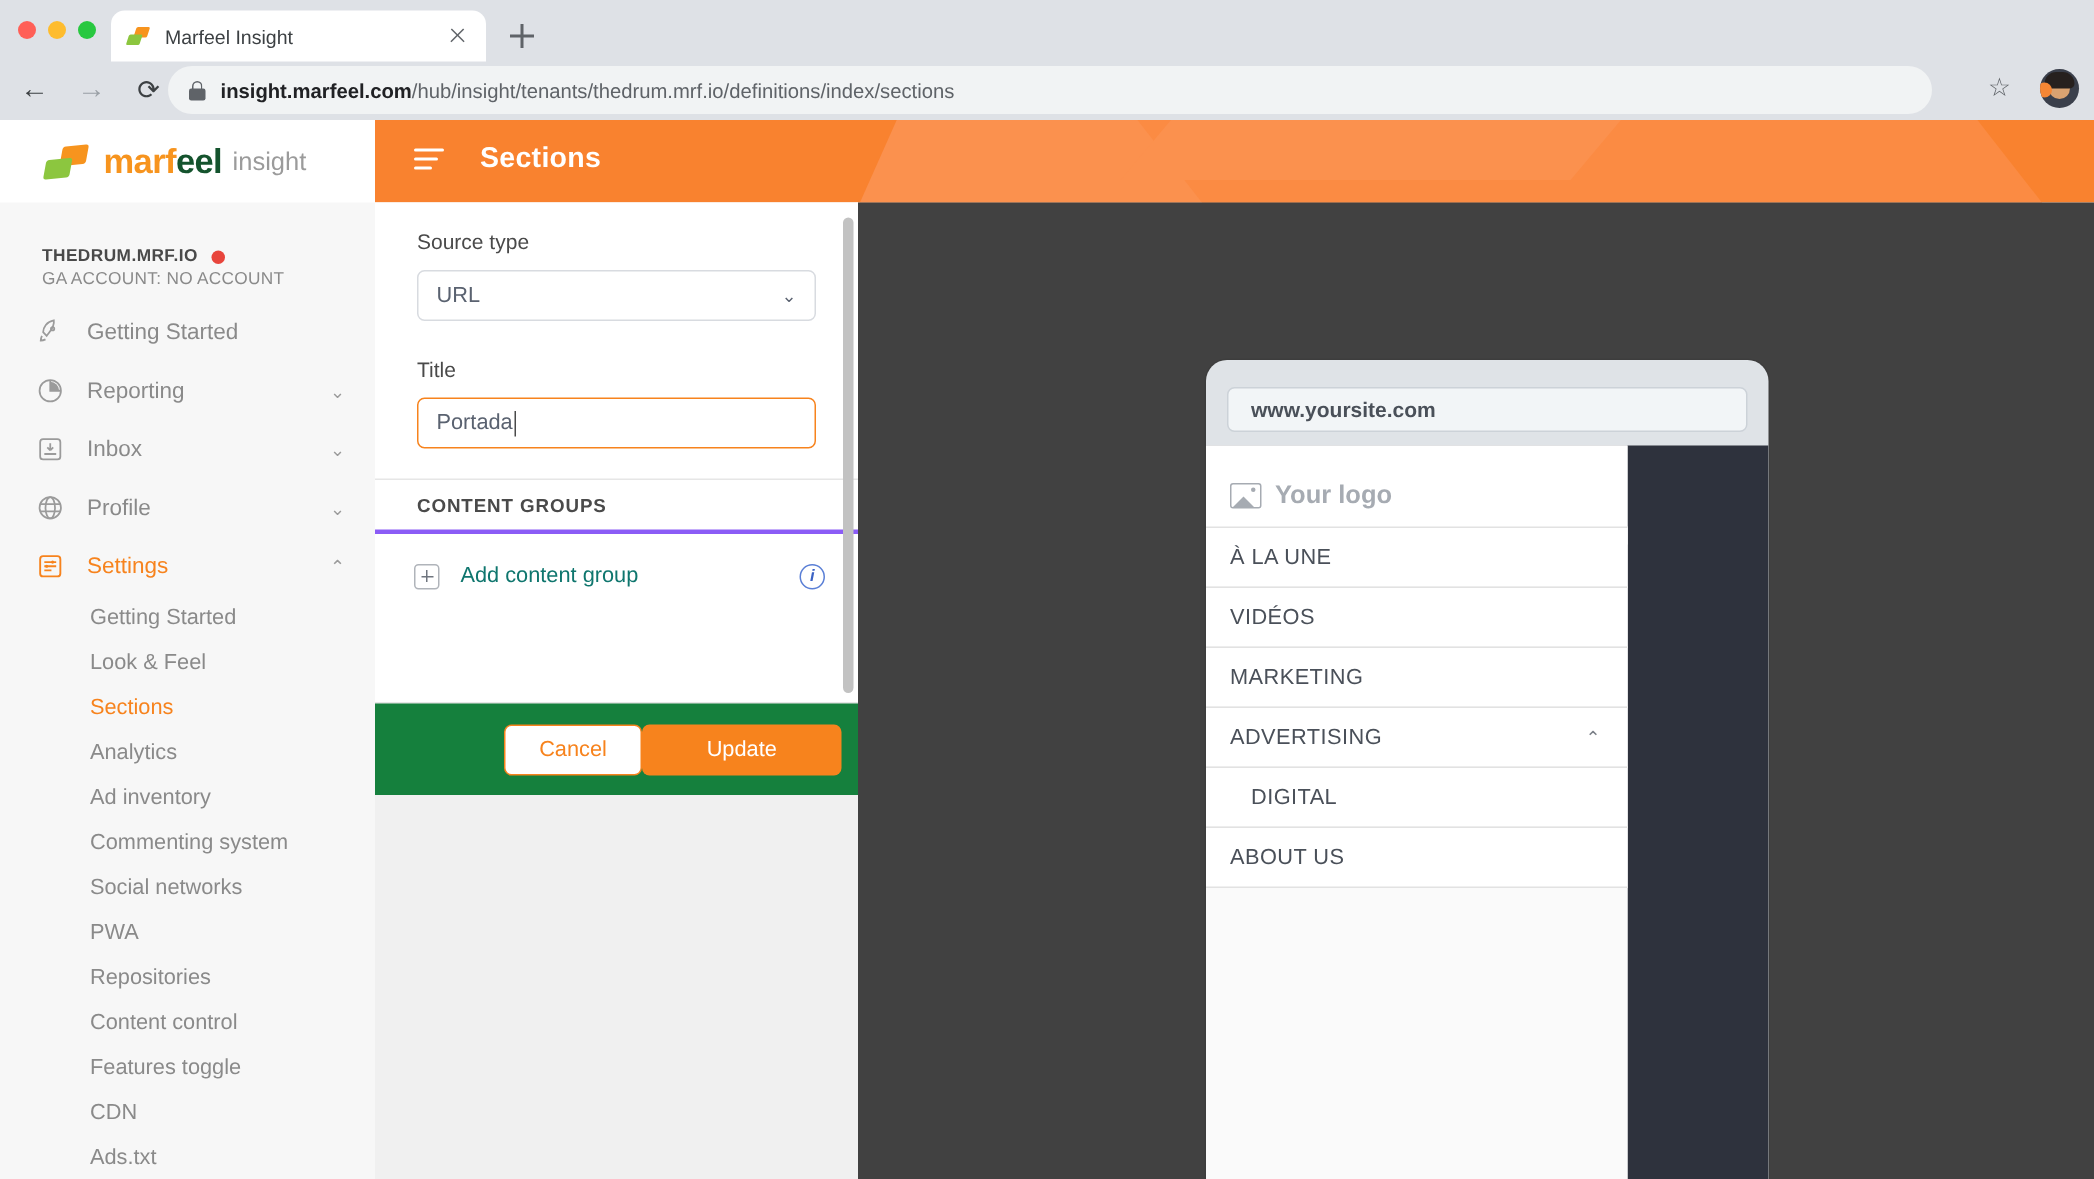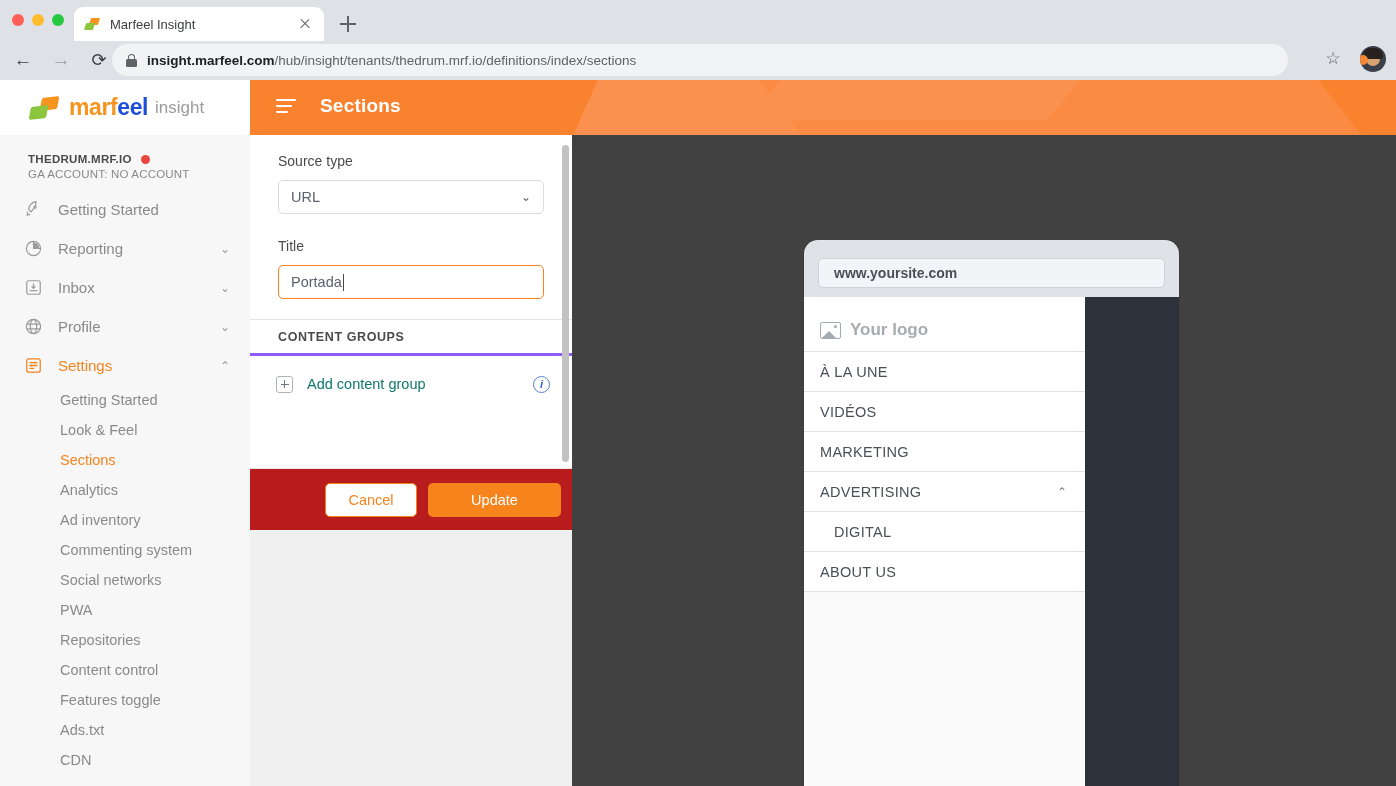--- a/index.html
+++ b/index.html
@@ -61,25 +61,25 @@
   
   .app { position:absolute; left:0; top:80px; width:1396px; height:706px; background:#fff; }
 
   
   .sidebar { position:absolute; left:0; top:0; width:250px; height:706px; background:#f7f7f7; }
   .logo-area { height:55px; background:#fff; display:flex; align-items:center; padding-left:28px; }
   .logo-mark { width:34px; height:26px; position:relative; margin-right:7px; flex:0 0 34px;}
   .logo-mark .sq1{position:absolute;left:13px;top:2px;width:17px;height:13px;background:#f7941e;transform:skewX(-16deg) rotate(-6deg);border-radius:2px;}
   .logo-mark .sq2{position:absolute;left:2px;top:11px;width:17px;height:13px;background:#8cc63f;transform:skewX(-16deg) rotate(-6deg);border-radius:2px;}
   .logo-word { font-size:23px; font-weight:700; letter-spacing:-.4px; }
-  .logo-word .a{color:#f7941e;} .logo-word .b{color:#1d4ed8;}
+  .logo-word .a{color:#f7941e;} .logo-word .b{color:#14532d;}
   .logo-sub { font-size:17px; color:#9b9b9b; margin-left:7px; }
 
   .acct { padding:18px 0 10px 28px; }
-  .acct-name { font-size:11.5px; font-weight:700; color:#4a4a4a; letter-spacing:.3px; display:flex; align-items:center; }
+  .acct-name { font-size:11.5px; font-weight:700; color:#4a4a4a; letter-spacing:.3px; display:flex; align-items:center;margin-top:12px; }
   .acct-dot { width:9px; height:9px; border-radius:50%; background:#e8453c; margin-left:9px; }
   .acct-ga { font-size:11.5px; color:#8a8a8a; letter-spacing:.2px; margin-top:3px;}
 
   .nav-item {
     height:39px; display:flex; align-items:center; padding-left:22px; padding-right:20px;
     color:#8a8a8a; font-size:15px; cursor:pointer;
   }
   .nav-item .ico { width:22px; height:22px; margin-right:14px; flex:0 0 22px; display:flex; align-items:center; justify-content:center;}
   .nav-item .lbl { flex:1; }
   .nav-item .chev { font-size:12px; color:#9b9b9b; }
@@ -131,22 +131,22 @@
   .plus-box { width:17px; height:17px; border:1.4px solid #b0b4ba; border-radius:3px; position:relative; margin-right:14px; flex:0 0 17px;}
   .plus-box::before,.plus-box::after{content:"";position:absolute;background:#6f757e;}
   .plus-box::before{left:3.5px;top:7px;width:8px;height:1.4px;}
   .plus-box::after{left:7px;top:3.5px;width:1.4px;height:8px;}
   .add-label { font-size:14.5px; color:#0f766e; flex:1; cursor:pointer;}
   .info-ico { width:17px; height:17px; border-radius:50%; border:1.3px solid #5a7fd6; color:#3b62c4;
               font-size:11px; font-weight:700; font-style:italic; display:flex; align-items:center; justify-content:center; cursor:pointer;}
 
   .panel-scrollbar { position:absolute; left:312px; top:10px; width:7px; height:317px; background:#c2c2c2; border-radius:4px; cursor:pointer;}
 
-  .btn-bar { position:absolute; left:0; top:333px; width:322px; height:62px; background:#b91c1c;
-             display:flex; align-items:center; justify-content:flex-end; padding-right:11px; gap:11px;
+  .btn-bar { position:absolute; left:0; top:333px; width:322px; height:62px; background:#15803d;
+             display:flex; align-items:center; justify-content:flex-end; padding-right:11px; 
              border-top:1px solid #e6e6e6;}
   .btn { height:34px; border-radius:5px; font-size:14.5px; display:flex; align-items:center; justify-content:center; cursor:pointer;}
   .btn-cancel { width:92px; border:1px solid #f7831d; color:#f7831d; background:#fff;}
   .btn-update { width:133px; background:#f7831d; color:#fff;}
 
   
   .preview { position:absolute; left:572px; top:55px; width:824px; height:651px; background:#414141; }
   .phone { position:absolute; left:232px; top:105px; width:375px; height:680px; background:#dfe3e7;
            border-radius:14px 14px 14px 14px; box-shadow:0 0 0 1px rgba(0,0,0,.05); overflow:hidden;}
   .phone-url { position:absolute; left:14px; top:18px; width:347px; height:30px; background:#f2f5f7;
@@ -319,24 +319,24 @@
         <div class="sub-item">
           <span>Repositories</span>
         </div>
         <div class="sub-item">
           <span>Content control</span>
         </div>
         <div class="sub-item">
           <span>Features toggle</span>
         </div>
         <div class="sub-item">
+          <span>CDN</span>
+        </div>
+        <div class="sub-item">
           <span>Ads.txt</span>
-        </div>
-        <div class="sub-item">
-          <span>CDN</span>
         </div>
       </div>
   </div>
 
   <div class="topbar">
     <div class="shape1"></div>
       <div class="shape2"></div>
       <div class="shape3"></div>
     <div class="hamburger">
         <i></i>

